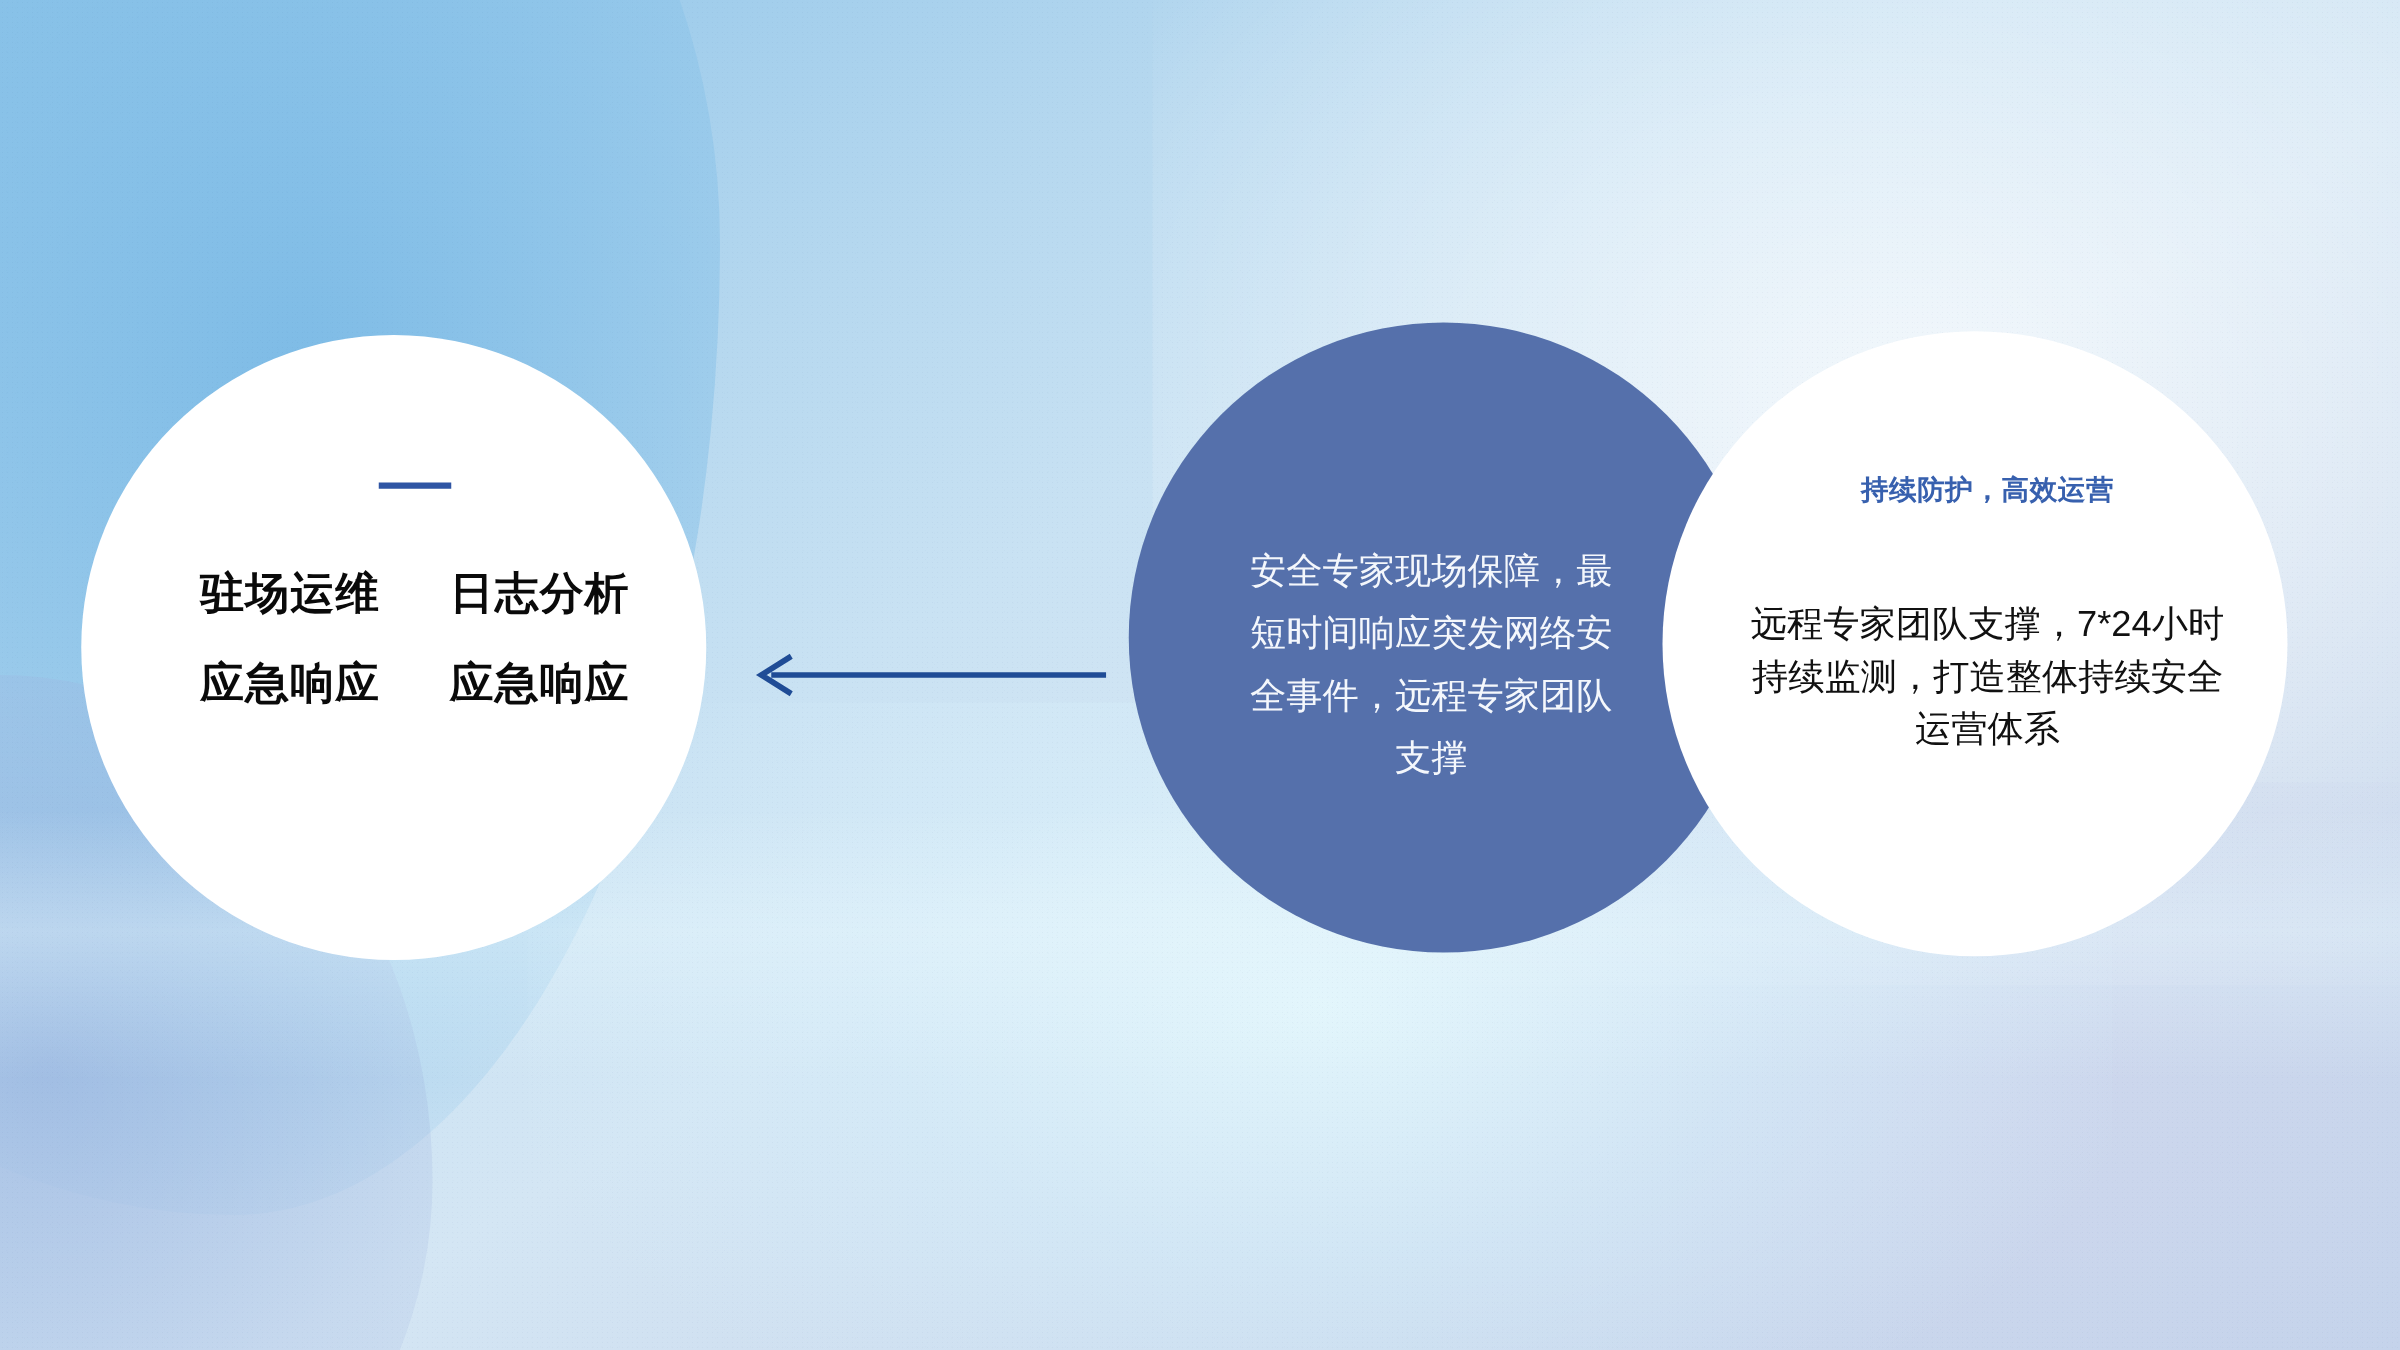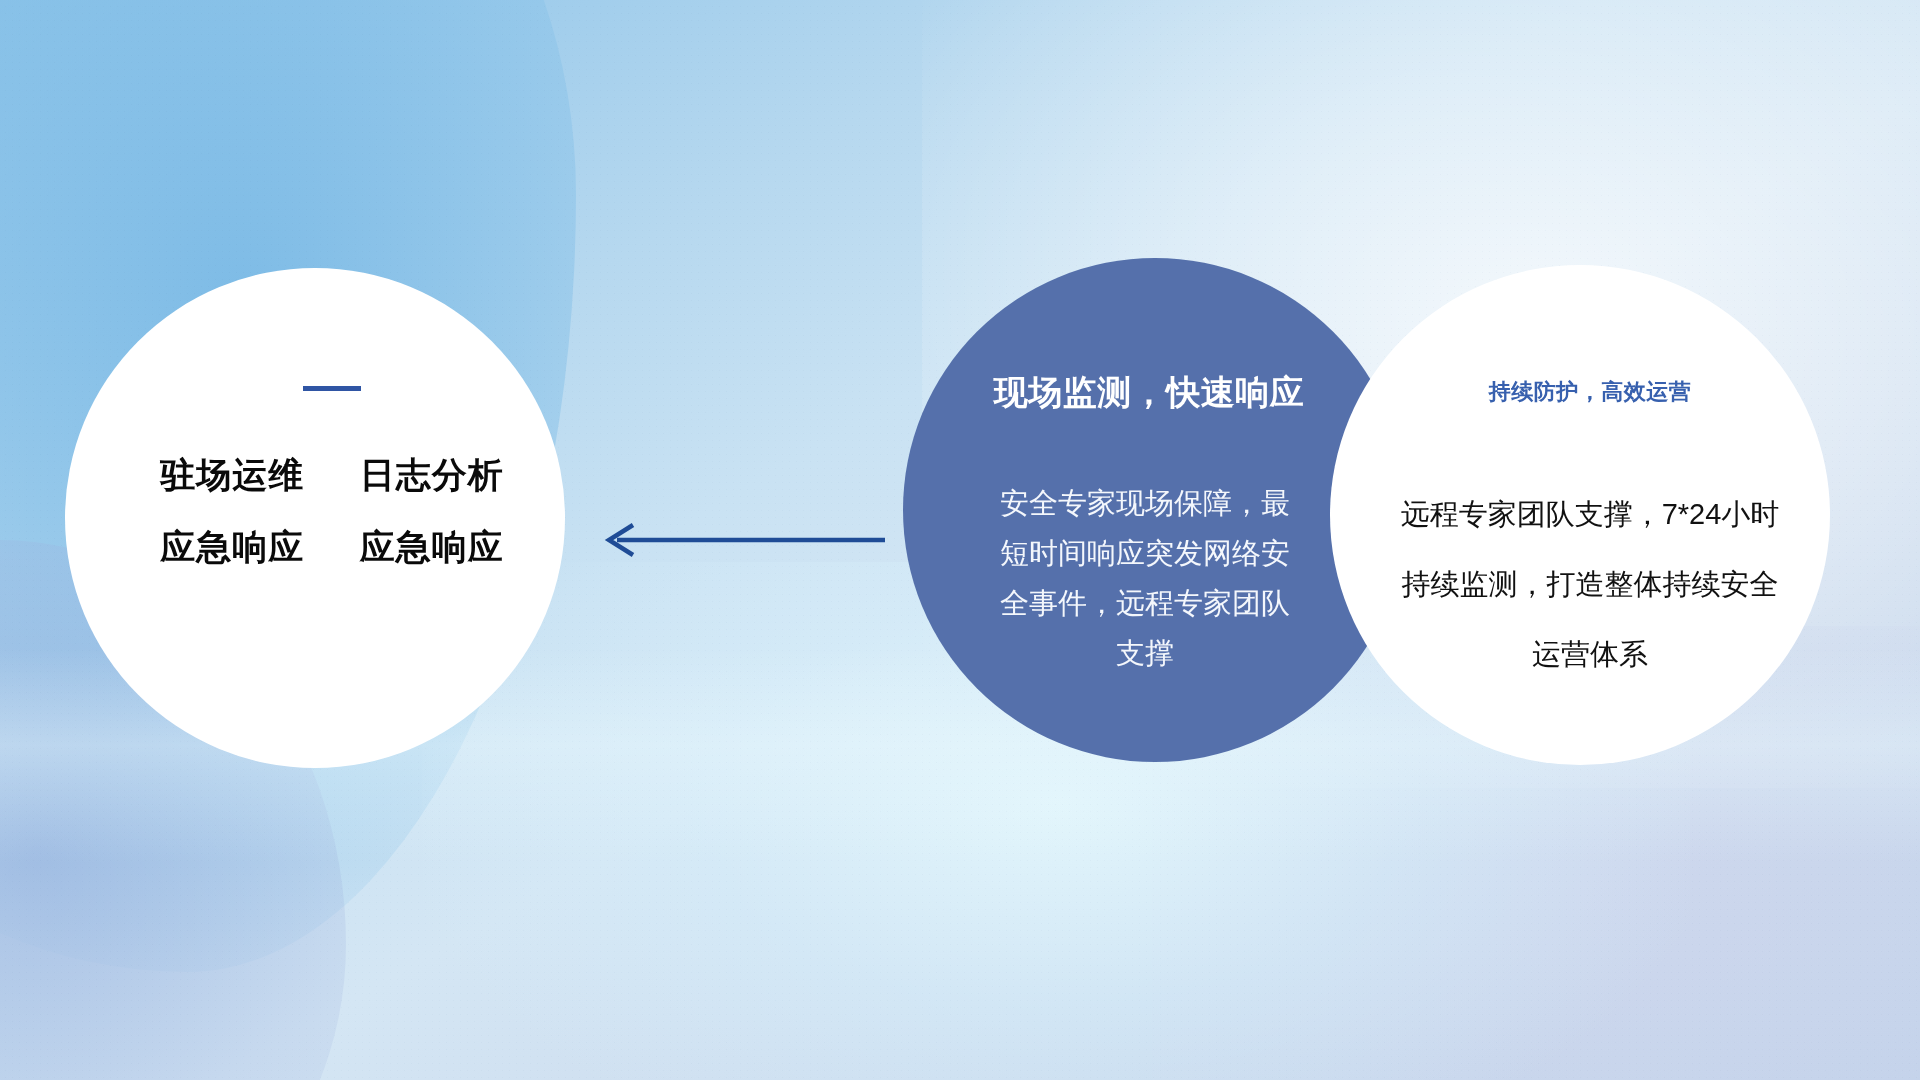--- a/index.html
+++ b/index.html
@@ -222,21 +222,21 @@
     color: #3760ae;
     font-weight: bold;
     font-size: 22px;
     letter-spacing: 0.5px;
     white-space: nowrap;
   }
   .right-body {
     margin-top: 72px;
     color: #111111;
     font-size: 29px;
-    line-height: 70px;
+    line-height: 42px;
     text-align: center;
     width: 400px;
   }
 
   
   .arrow-wrap {
     position: absolute;
     left: 595px;
     top: 512px;
     width: 290px;
@@ -281,21 +281,20 @@
 
   <div class="arrow-wrap">
     <svg width="290" height="56" viewBox="0 0 290 56">
       <line x1="290" y1="28" x2="22" y2="28" stroke="#1f4c96" stroke-width="4.5"></line>
       <polyline points="38,13 14,28 38,43" fill="none" stroke="#1f4c96" stroke-width="4.5" stroke-linecap="butt" stroke-linejoin="miter"></polyline>
     </svg>
   </div>
 
   <div class="circle circle-mid">
     <div class="mid-inner">
-      <div class="mid-title">现场监测，快速响应</div>
       <div class="mid-body">安全专家现场保障，最短时间响应突发网络安全事件，远程专家团队支撑</div>
     </div>
   </div>
 
   <div class="circle circle-right">
     <div class="right-inner">
       <div class="right-title">持续防护，高效运营</div>
       <div class="right-body">远程专家团队支撑，7*24小时持续监测，打造整体持续安全运营体系</div>
     </div>
   </div>

